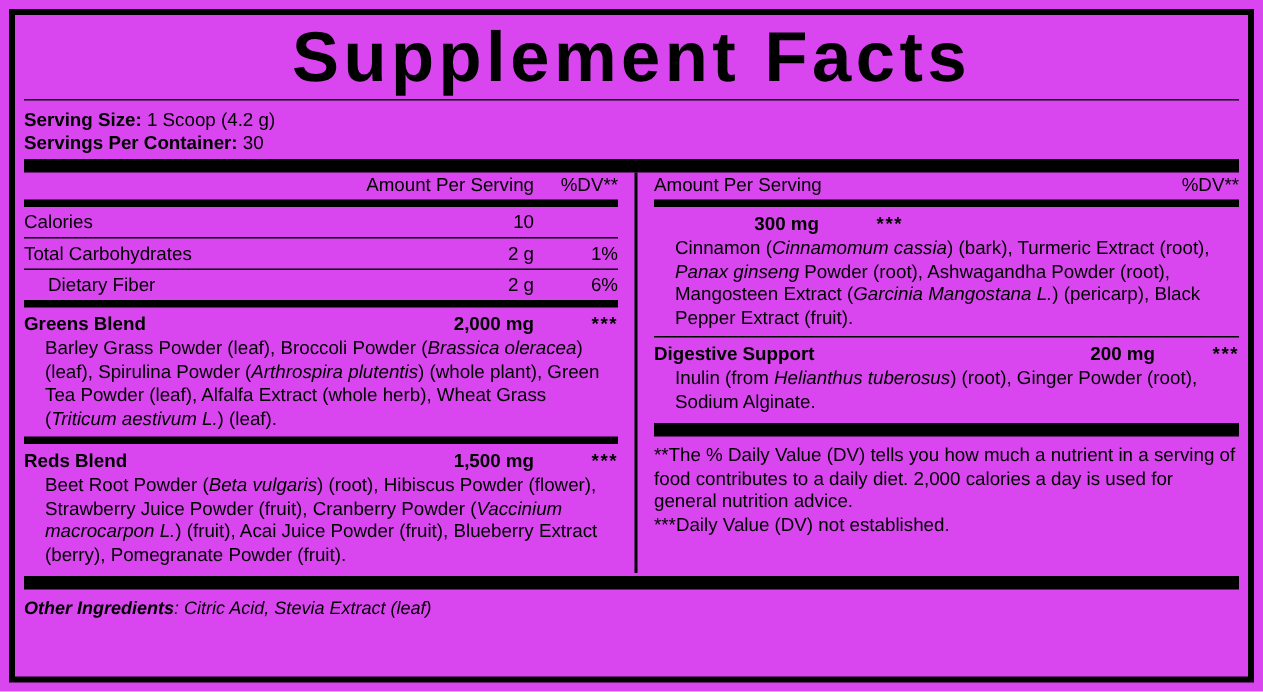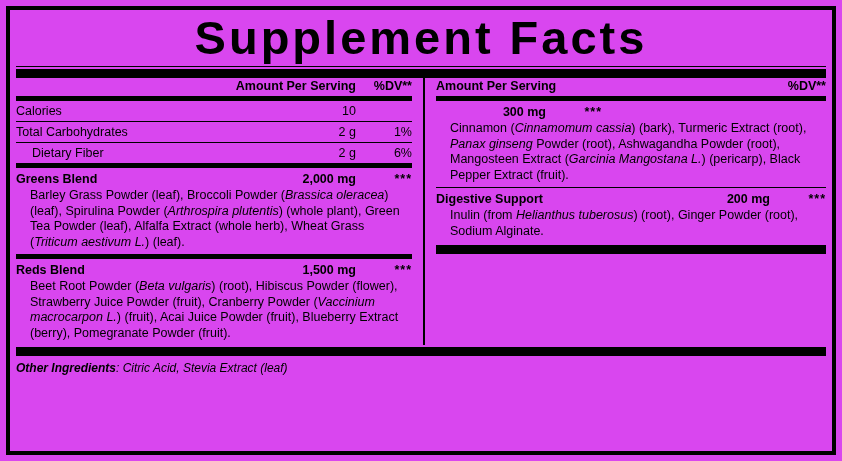--- a/index.html
+++ b/index.html
@@ -80,21 +80,21 @@
   }
   .col-right {
     flex: 1;
     box-sizing: border-box;
     padding-left: 8px;
   }
 
   .hdr-row {
     display: flex;
     font-size: 12.5px;
-    font-weight: bold;
+    font-weight: normal;
     line-height: 15px;
     padding: 1px 0 2px 0;
   }
   .hdr-row .spacer { flex: 1; }
   .hdr-row .aps { padding-right: 10px; }
   .hdr-row .dv { width: 46px; text-align: right; }
 
   .nut-row {
     display: flex;
     font-size: 12.5px;
@@ -160,20 +160,28 @@
 
 <div id="panel">
   <div class="frame"></div>
 
   <div class="inner">
 
     <div class="title">Supplement Facts</div>
 
     <div class="rule-thin"></div>
 
+    <div class="serving-block">
+      <div>
+        <span class="lbl">Serving Size:</span><span> 1 Scoop (4.2 g)</span>
+      </div>
+      <div>
+        <span class="lbl">Servings Per Container:</span><span> 30</span>
+      </div>
+    </div>
 
     <div class="rule-thick"></div>
 
     <div class="cols">
 
       <div class="col-left">
 
         <div class="hdr-row">
           <span class="spacer"></span>
           <span class="aps">Amount Per Serving</span>
@@ -241,20 +249,24 @@
 
         <div class="blend-head">
           <span class="name">Digestive Support</span>
           <span class="amt">200 mg</span>
           <span class="dv stars">***</span>
         </div>
         <div class="blend-body">Inulin (from <i>Helianthus tuberosus</i>) (root), Ginger Powder (root), Sodium Alginate.</div>
 
         <div class="rule-thick"></div>
 
+        <div class="footnote">
+          <p>**The % Daily Value (DV) tells you how much a nutrient in a serving of food contributes to a daily diet. 2,000 calories a day is used for general nutrition advice.</p>
+          <p>***Daily Value (DV) not established.</p>
+        </div>
 
       </div>
     </div>
 
     <div class="rule-thick"></div>
 
     <div class="other">
       <span class="lbl">Other Ingredients</span><span>: Citric Acid, Stevia Extract (leaf)</span>
     </div>
 

